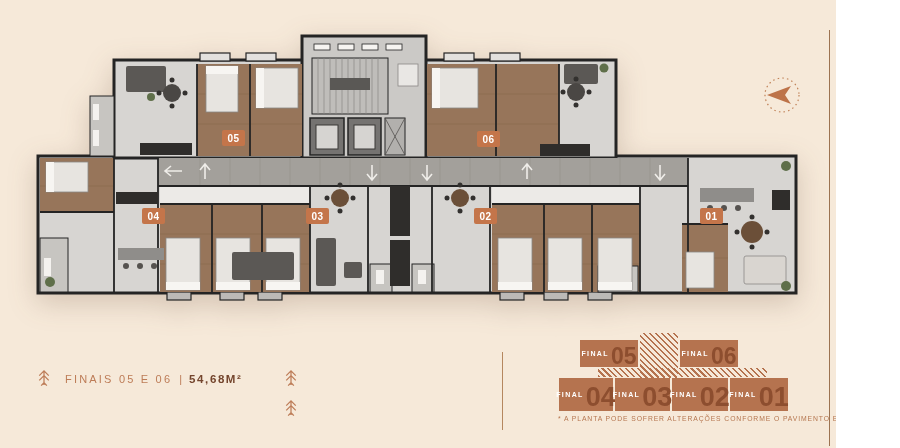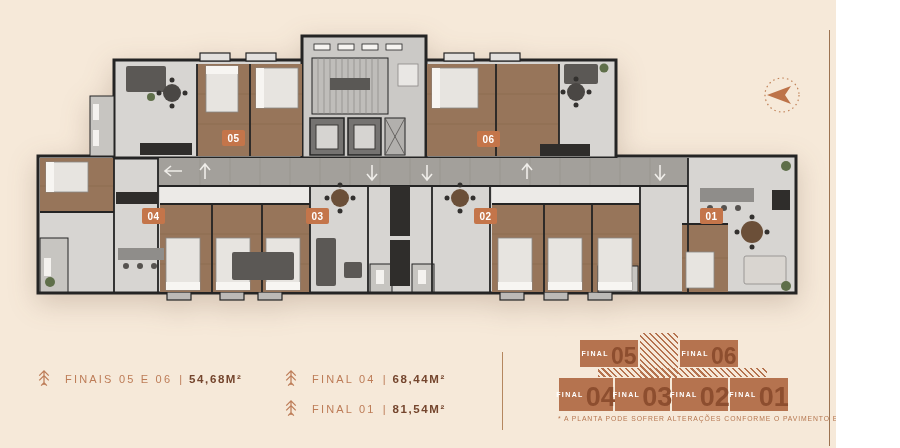--- a/index.html
+++ b/index.html
@@ -250,27 +250,25 @@
   <div class="legend-item" style="left:36px;top:367px">
     <svg width="16" height="19" viewBox="0 0 16 20">
       <path d="M8 3 V18 M3 8 L8 3 L13 8 M3 13 L8 8 L13 13 M5 18.5 L8 15.5 L11 18.5" fill="none" stroke="#bd7c57" stroke-width="1.3"></path>
     </svg>
     <span><span class="legend-label">FINAIS 05 E 06</span><span class="legend-sep">|</span><span class="legend-area">54,68M²</span></span>
   </div>
   <div class="legend-item" style="left:283px;top:367px">
     <svg width="16" height="19" viewBox="0 0 16 20">
       <path d="M8 3 V18 M3 8 L8 3 L13 8 M3 13 L8 8 L13 13 M5 18.5 L8 15.5 L11 18.5" fill="none" stroke="#bd7c57" stroke-width="1.3"></path>
     </svg>
-    <span><span class="legend-label">FINAL 04</span><span class="legend-sep">|</span><span class="legend-area">68,44M²</span></span>
   </div>
   <div class="legend-item" style="left:283px;top:397px">
     <svg width="16" height="19" viewBox="0 0 16 20">
       <path d="M8 3 V18 M3 8 L8 3 L13 8 M3 13 L8 8 L13 13 M5 18.5 L8 15.5 L11 18.5" fill="none" stroke="#bd7c57" stroke-width="1.3"></path>
     </svg>
-    <span><span class="legend-label">FINAL 01</span><span class="legend-sep">|</span><span class="legend-area">81,54M²</span></span>
   </div>
   <div class="legend-divider"></div>
 
   <div id="keymap">
     <div class="hatch" style="left:84px;top:3px;width:38px;height:45px"></div>
     <div class="hatch" style="left:42px;top:38px;width:169px;height:9px"></div>
     <div class="km-block km-top" style="left:24px;top:10px;width:58px;height:27px">
       <span class="km-final">FINAL</span>
       <span class="km-num">05</span>
     </div>

